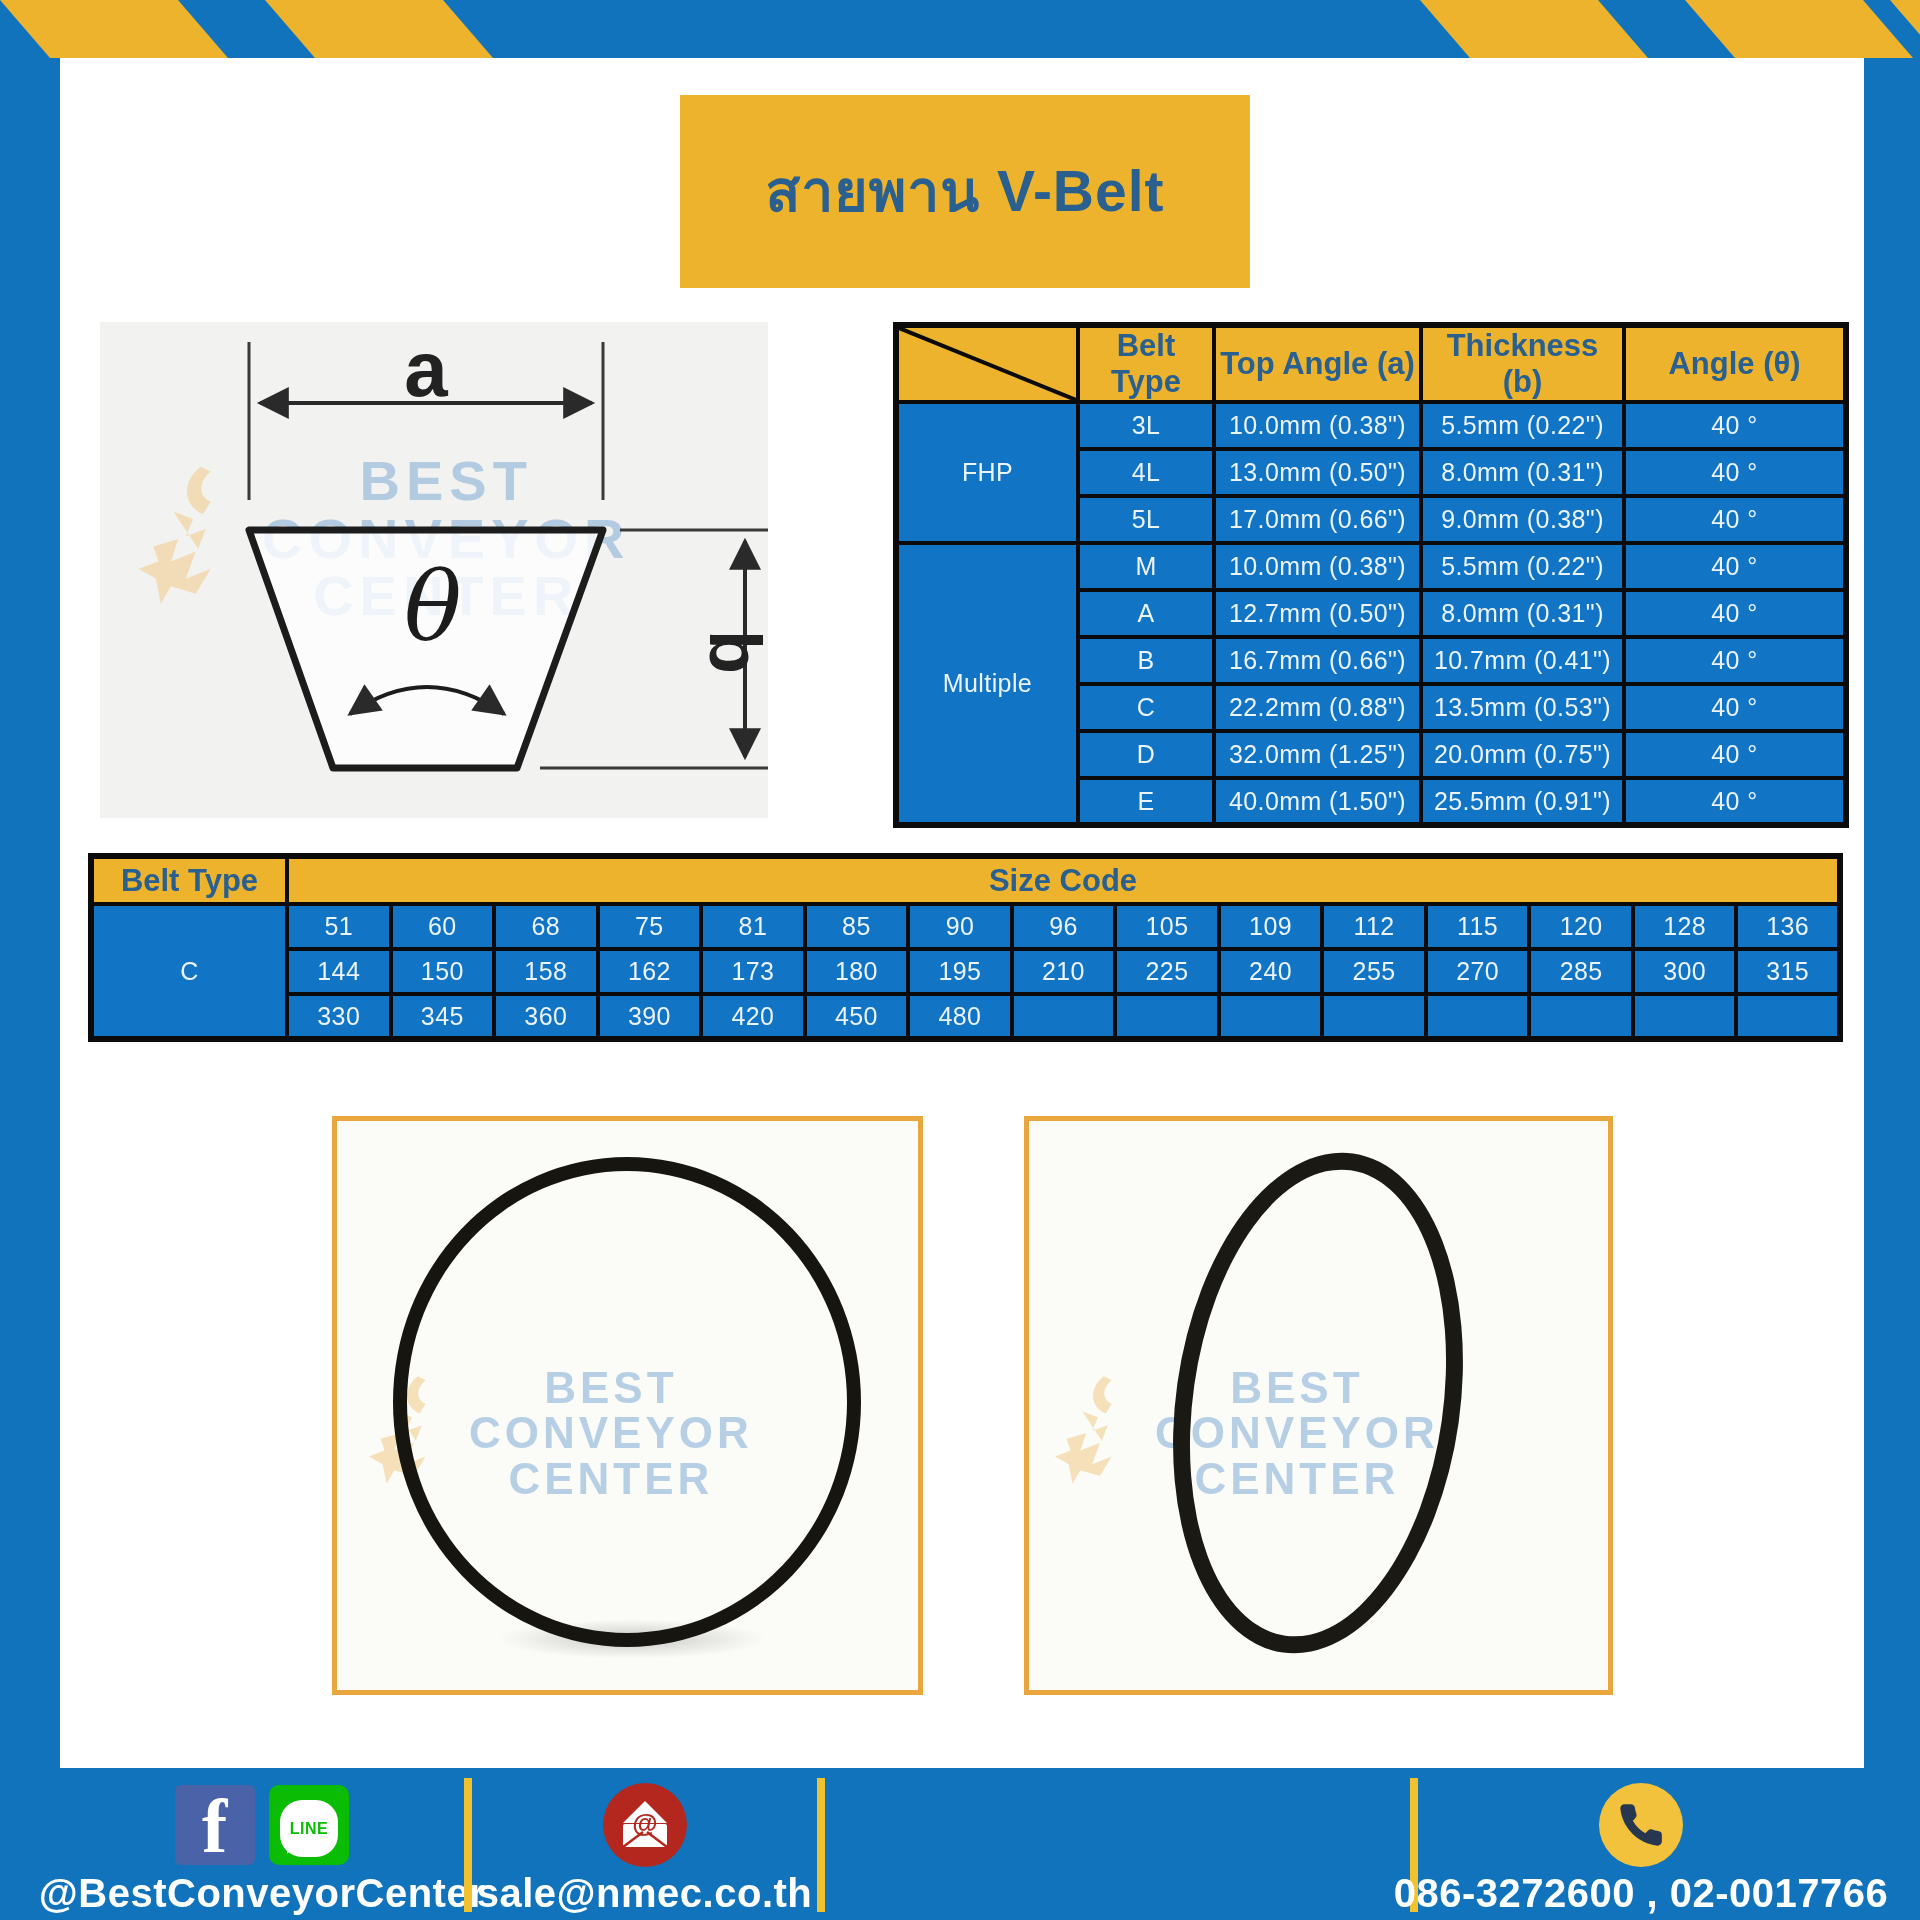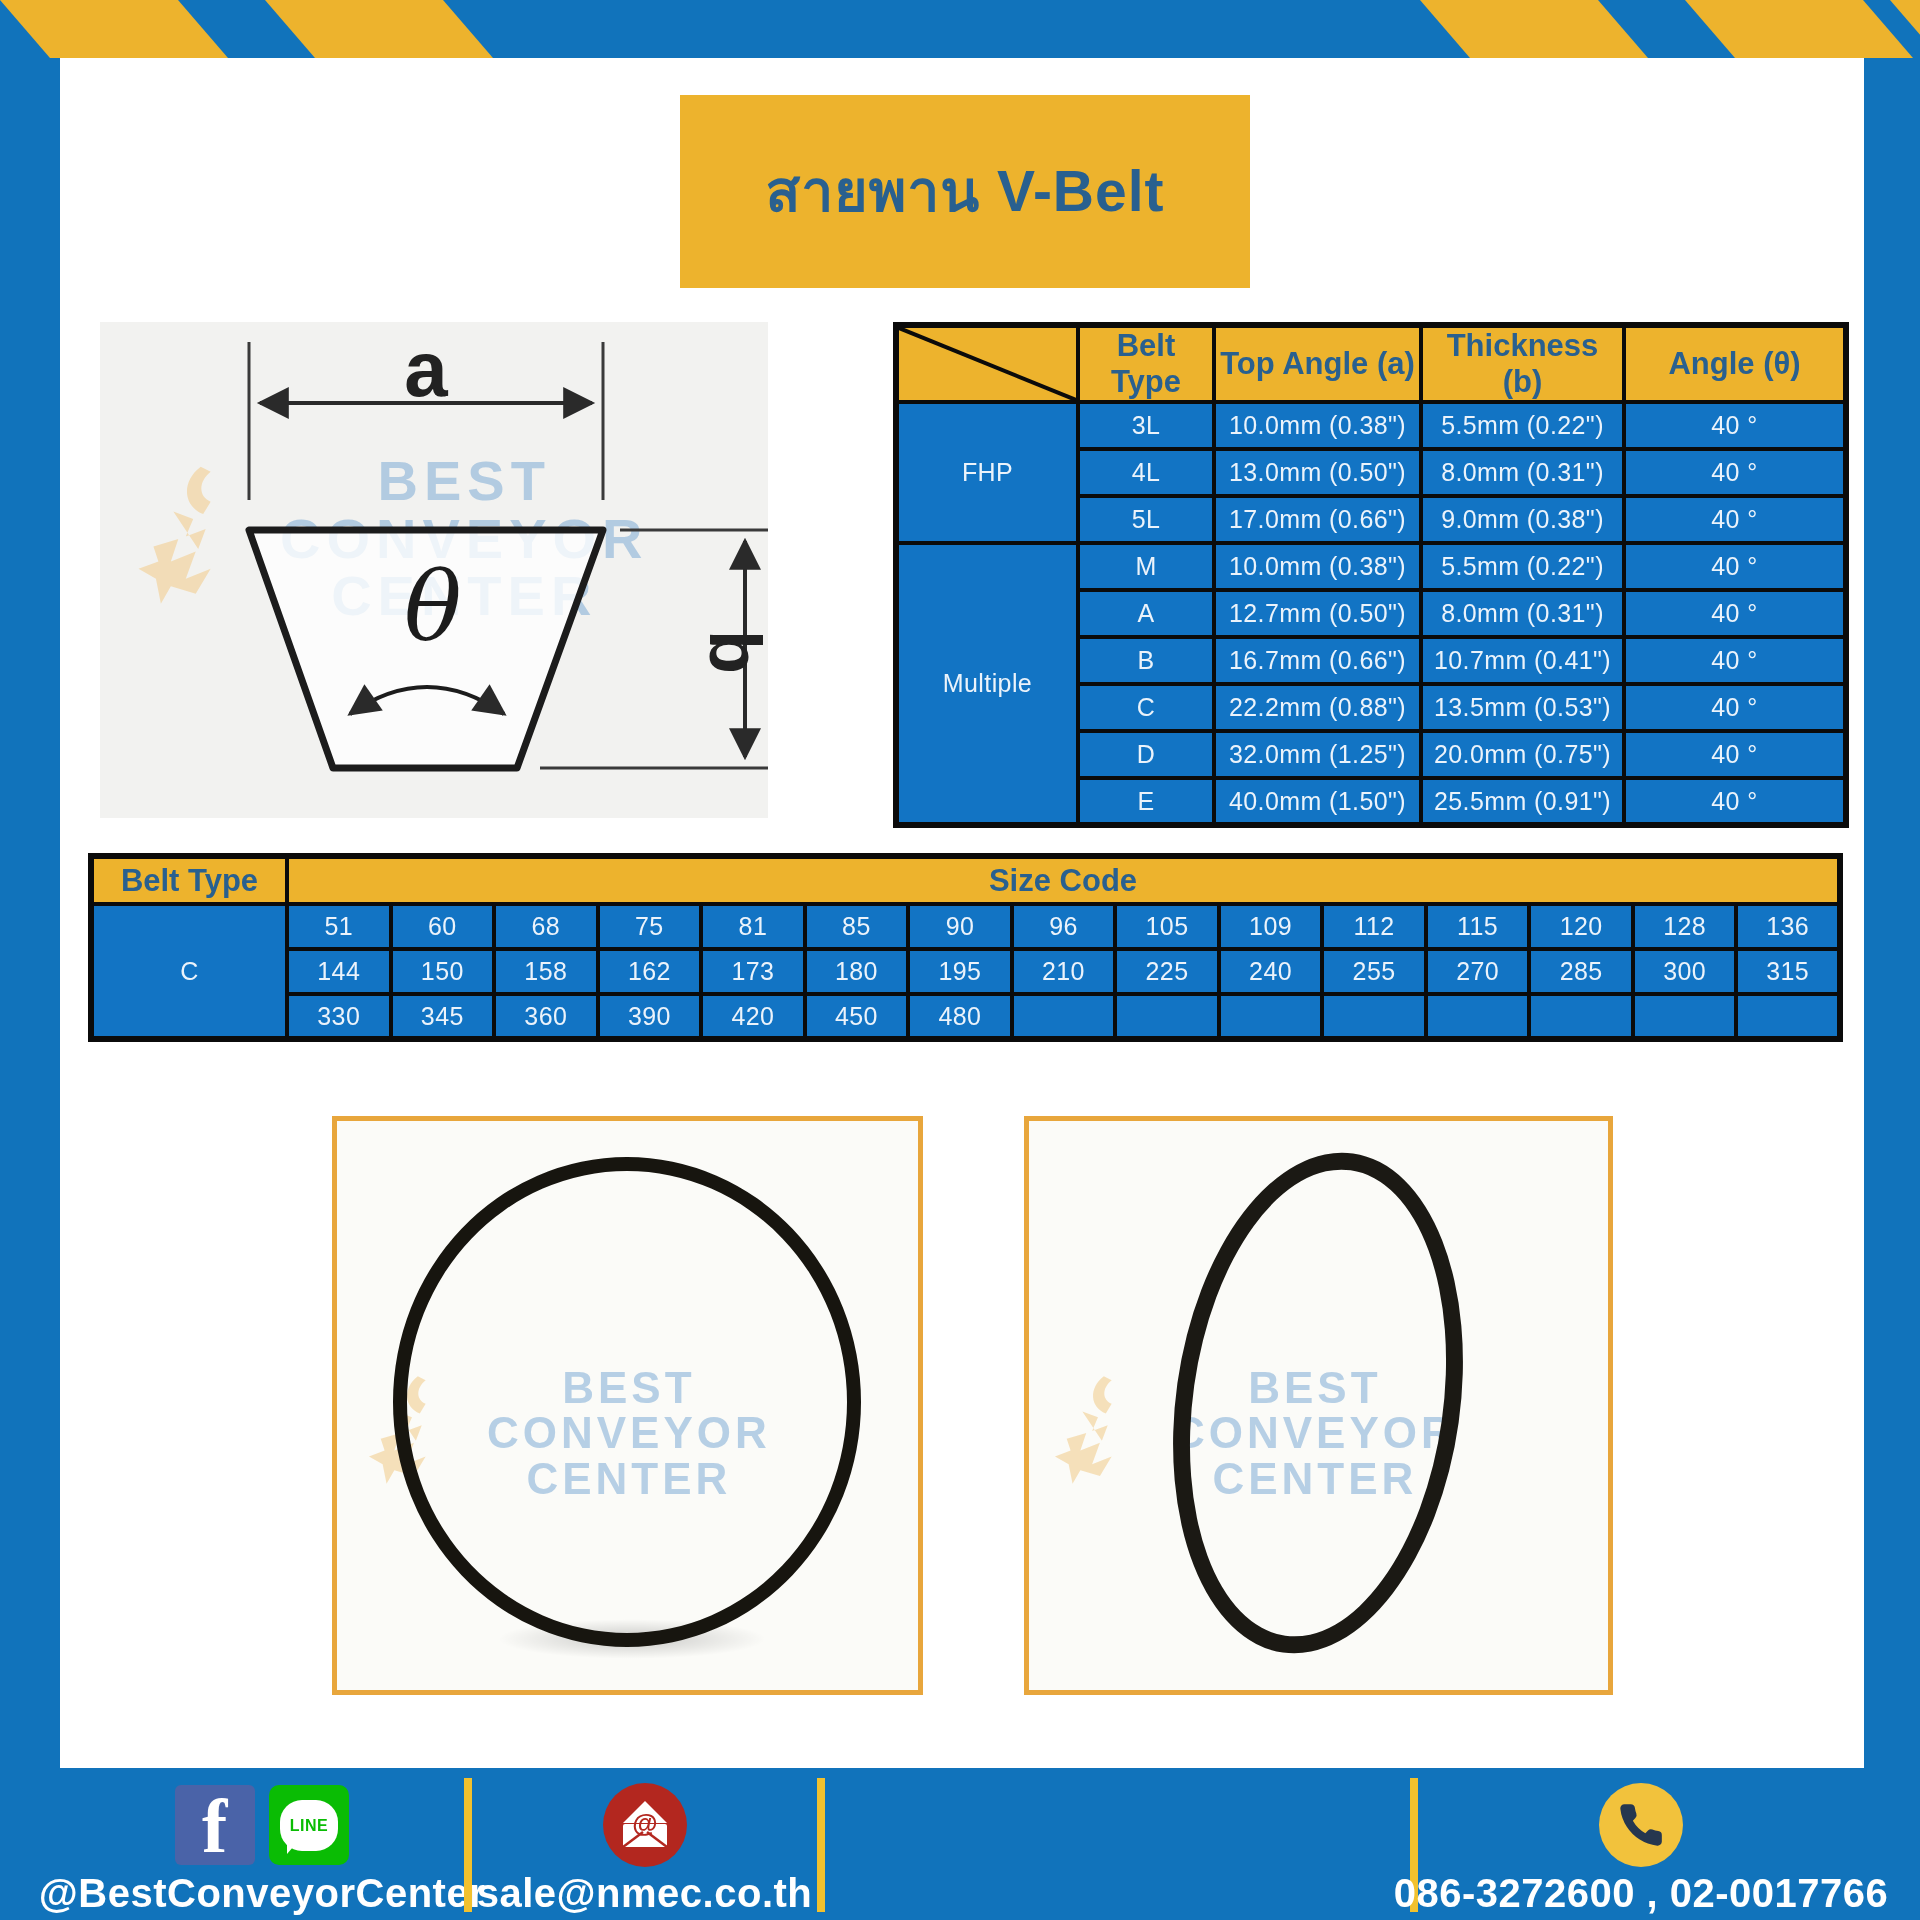--- a/index.html
+++ b/index.html
@@ -16,21 +16,21 @@
 
   
   .banner { left:680px; top:95px; width:570px; height:193px; background:#EDB32D;
             display:flex; flex-direction:row; align-items:center; justify-content:center; }
   .banner div { font-size:57px; font-weight:bold; color:#29608F; line-height:1.32; letter-spacing:1px; }
 
   
   .diagram-panel { left:100px; top:322px; width:668px; height:496px; background:#F2F2F0; overflow:hidden; }
 
   
-  .wm { position:absolute; display:flex; align-items:center; gap:32px; pointer-events:none; }
+  .wm { position:absolute; display:flex; align-items:center; gap:14px; pointer-events:none; }
   .wm-text { font-weight:bold; text-align:center; color:rgba(126,172,214,0.55); line-height:1.03; letter-spacing:6px; }
   .wm-lg .wm-text { font-size:56px; }
   .wm-sm .wm-text { font-size:44px; letter-spacing:4px; }
   .wm-logo { opacity:0.6; }
 
   
   .data-table { border-collapse:collapse; table-layout:fixed; width:100%; height:100%;
                 border:6px solid #0B0B0B; }
   .data-table th, .data-table td { border:4px solid #0B0B0B; text-align:center; vertical-align:middle;
                 padding:0; overflow:hidden; }
@@ -57,21 +57,21 @@
 
   
   .fsec { position:absolute; top:1768px; height:152px; display:flex; flex-direction:column; align-items:center; }
   .fsec .icons { margin-top:15px; height:84px; display:flex; gap:14px; align-items:center; }
   .fsec .flabel { margin-top:4px; font-size:40px; font-weight:bold; color:#ffffff; white-space:nowrap; letter-spacing:0.5px; }
   .fdiv { position:absolute; top:1778px; width:8px; height:134px; background:#F2C12E; }
   .icon-fb { position:relative; width:80px; height:80px; background:#4A63A8; border-radius:6px; overflow:hidden; }
   .fb-f { position:absolute; left:27px; top:0px; font-family:"Liberation Serif", serif;
           font-weight:bold; font-size:76px; color:#ffffff; line-height:1.1; }
   .icon-line { position:relative; width:80px; height:80px; background:#0ABC04; border-radius:10px; }
-  .line-bubble { position:absolute; left:11px; top:15px; width:58px; height:51px; background:#ffffff; border-radius:22px;
+  .line-bubble { position:absolute; left:11px; top:15px; width:58px; height:57px; background:#ffffff; border-radius:22px;
                  display:flex; align-items:center; justify-content:center; }
   .line-tail { position:absolute; left:18px; top:55px; width:12px; height:14px; background:#ffffff;
                clip-path:polygon(0 100%, 0 0, 100% 0); }
   .line-word { font-size:16px; font-weight:bold; color:#0ABC04; letter-spacing:0.5px; }
   .icon-circle { width:84px; height:84px; border-radius:50%; display:flex; align-items:center; justify-content:center; }
   .icon-mail  { background:#B3271F; }
   .icon-globe { background:#3FA4DD; }
   .icon-phone { background:#F2C23C; }
 </style>
 </head>

